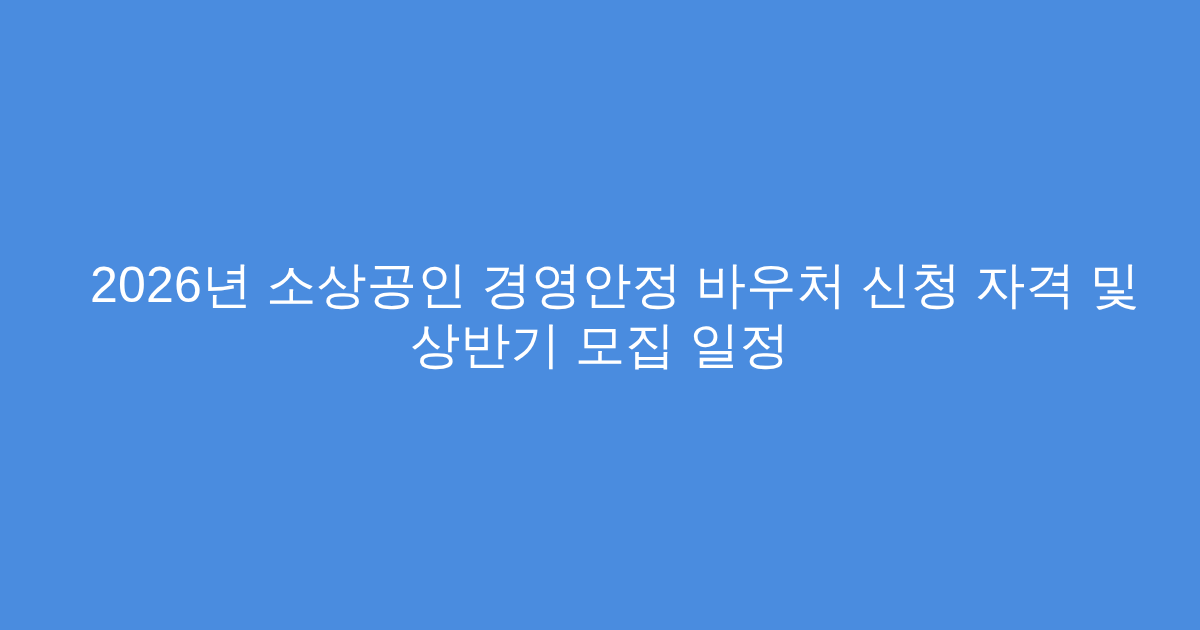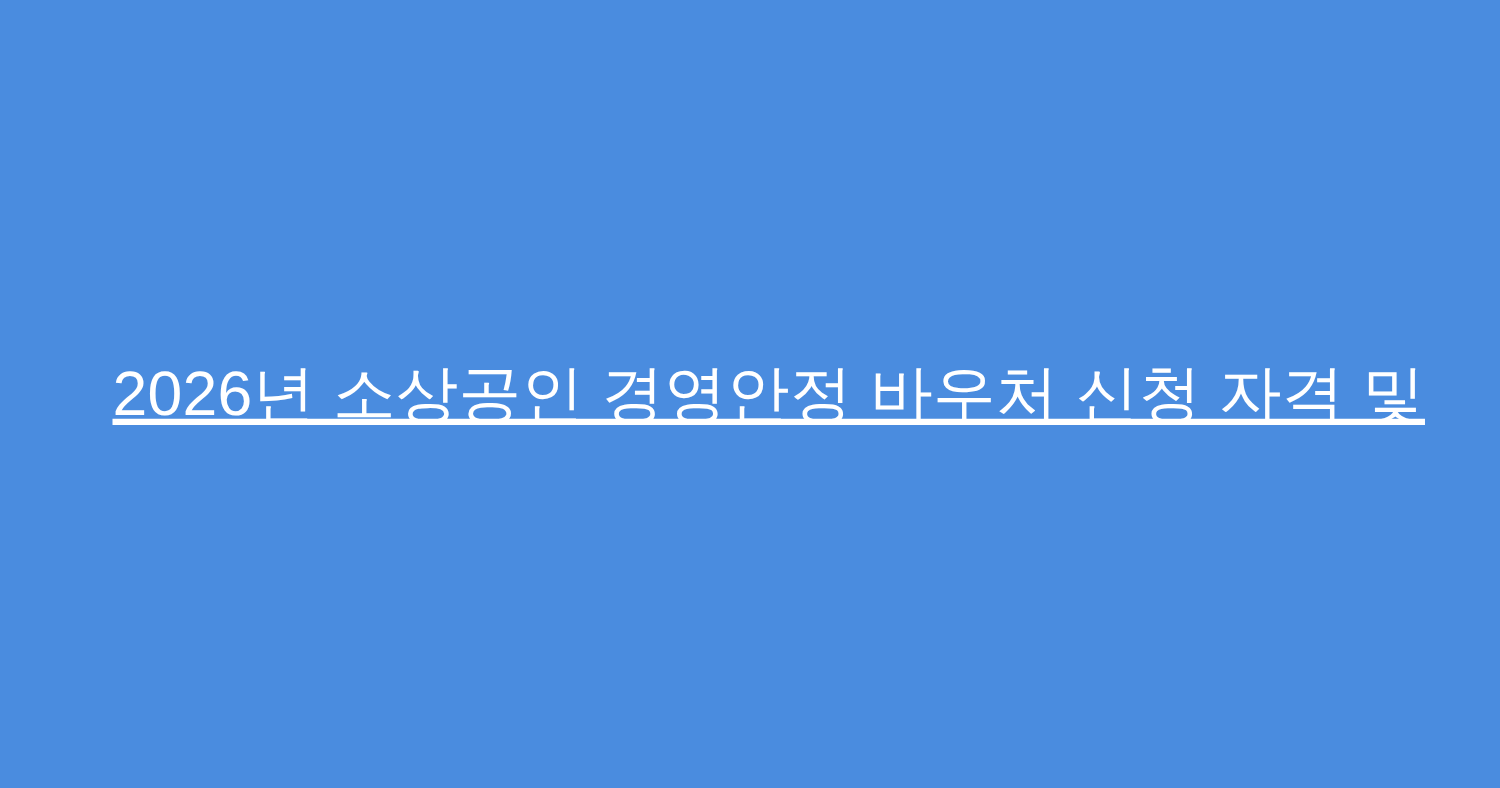--- a/index.html
+++ b/index.html
@@ -32,23 +32,23 @@
   }
 
   .title-line {
     display: block;
     color: #ffffff;
     font-size: 50px;
     line-height: 60px;
     font-weight: 400;
     letter-spacing: 0.2px;
     white-space: nowrap;
-    text-decoration: underline;
   }
 </style>
 </head>
 <body>
 
 <div class="card">
   <div class="title-block">
     <span class="title-line">2026년 소상공인 경영안정 바우처 신청 자격 및</span>
+    <span class="title-line">상반기 모집 일정</span>
   </div>
 </div>
 
 </body></html>

